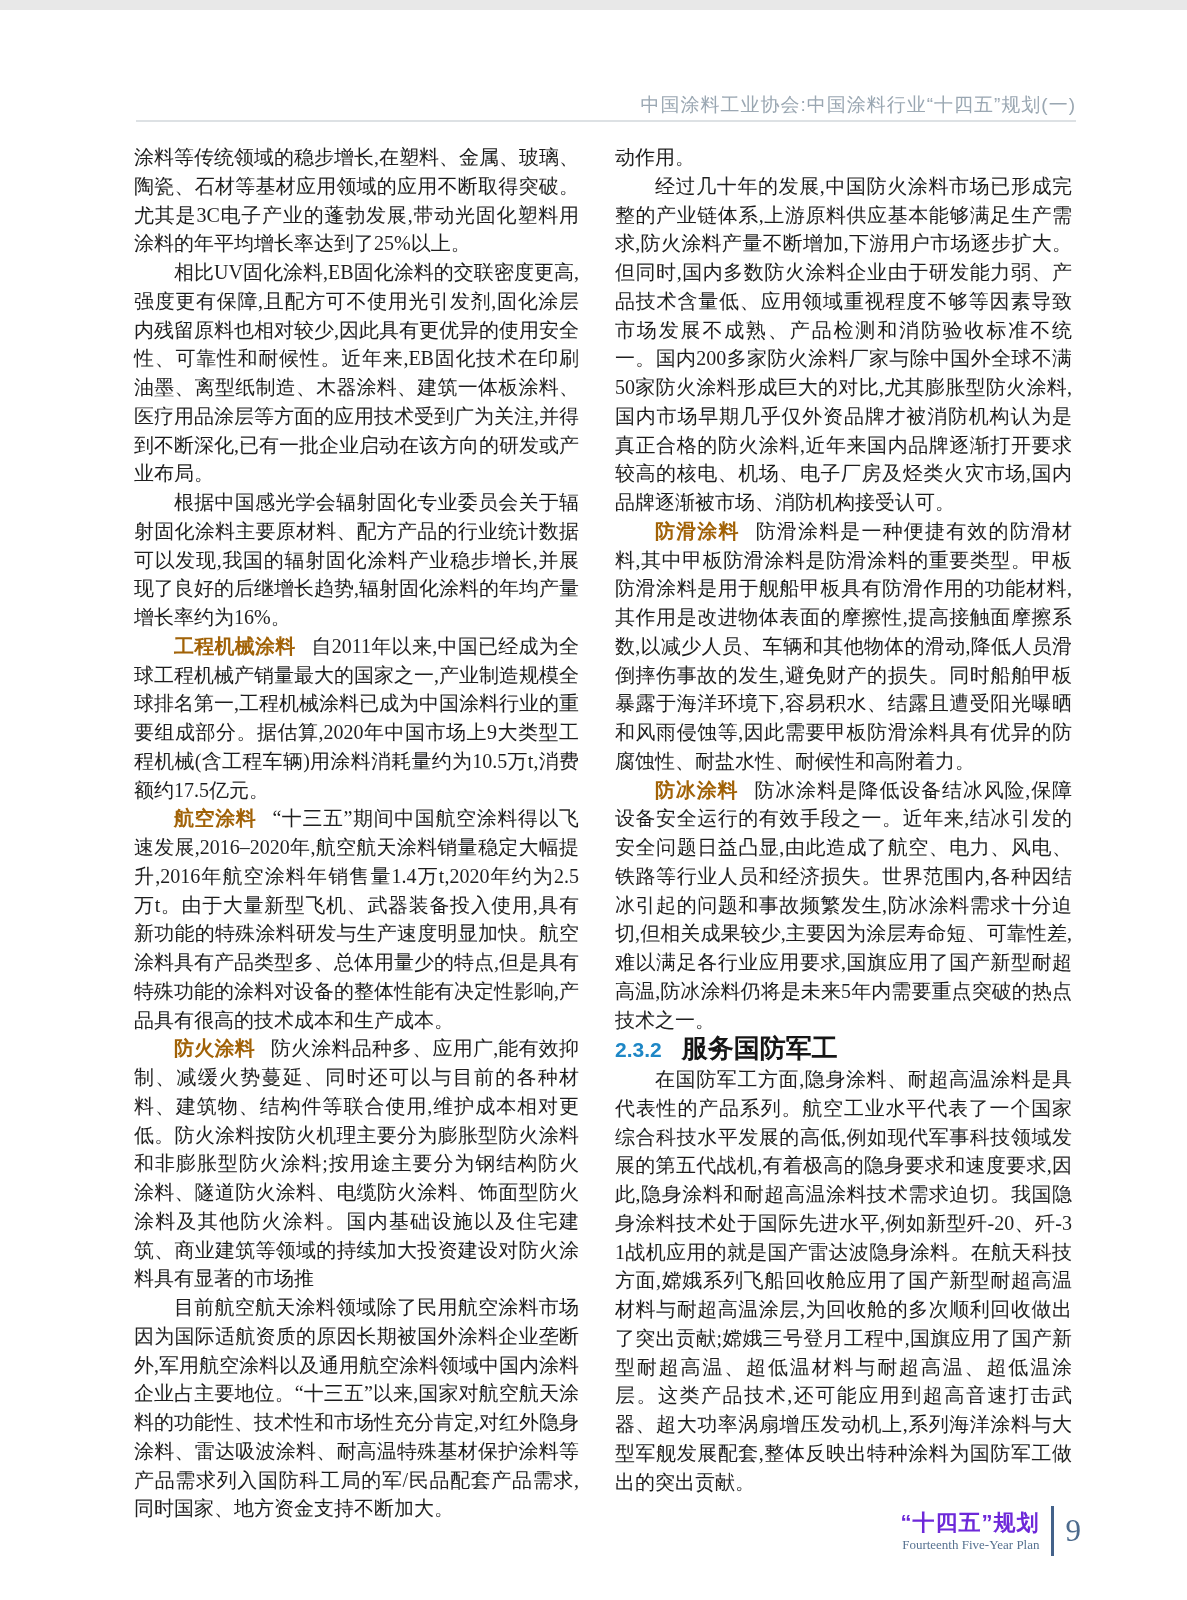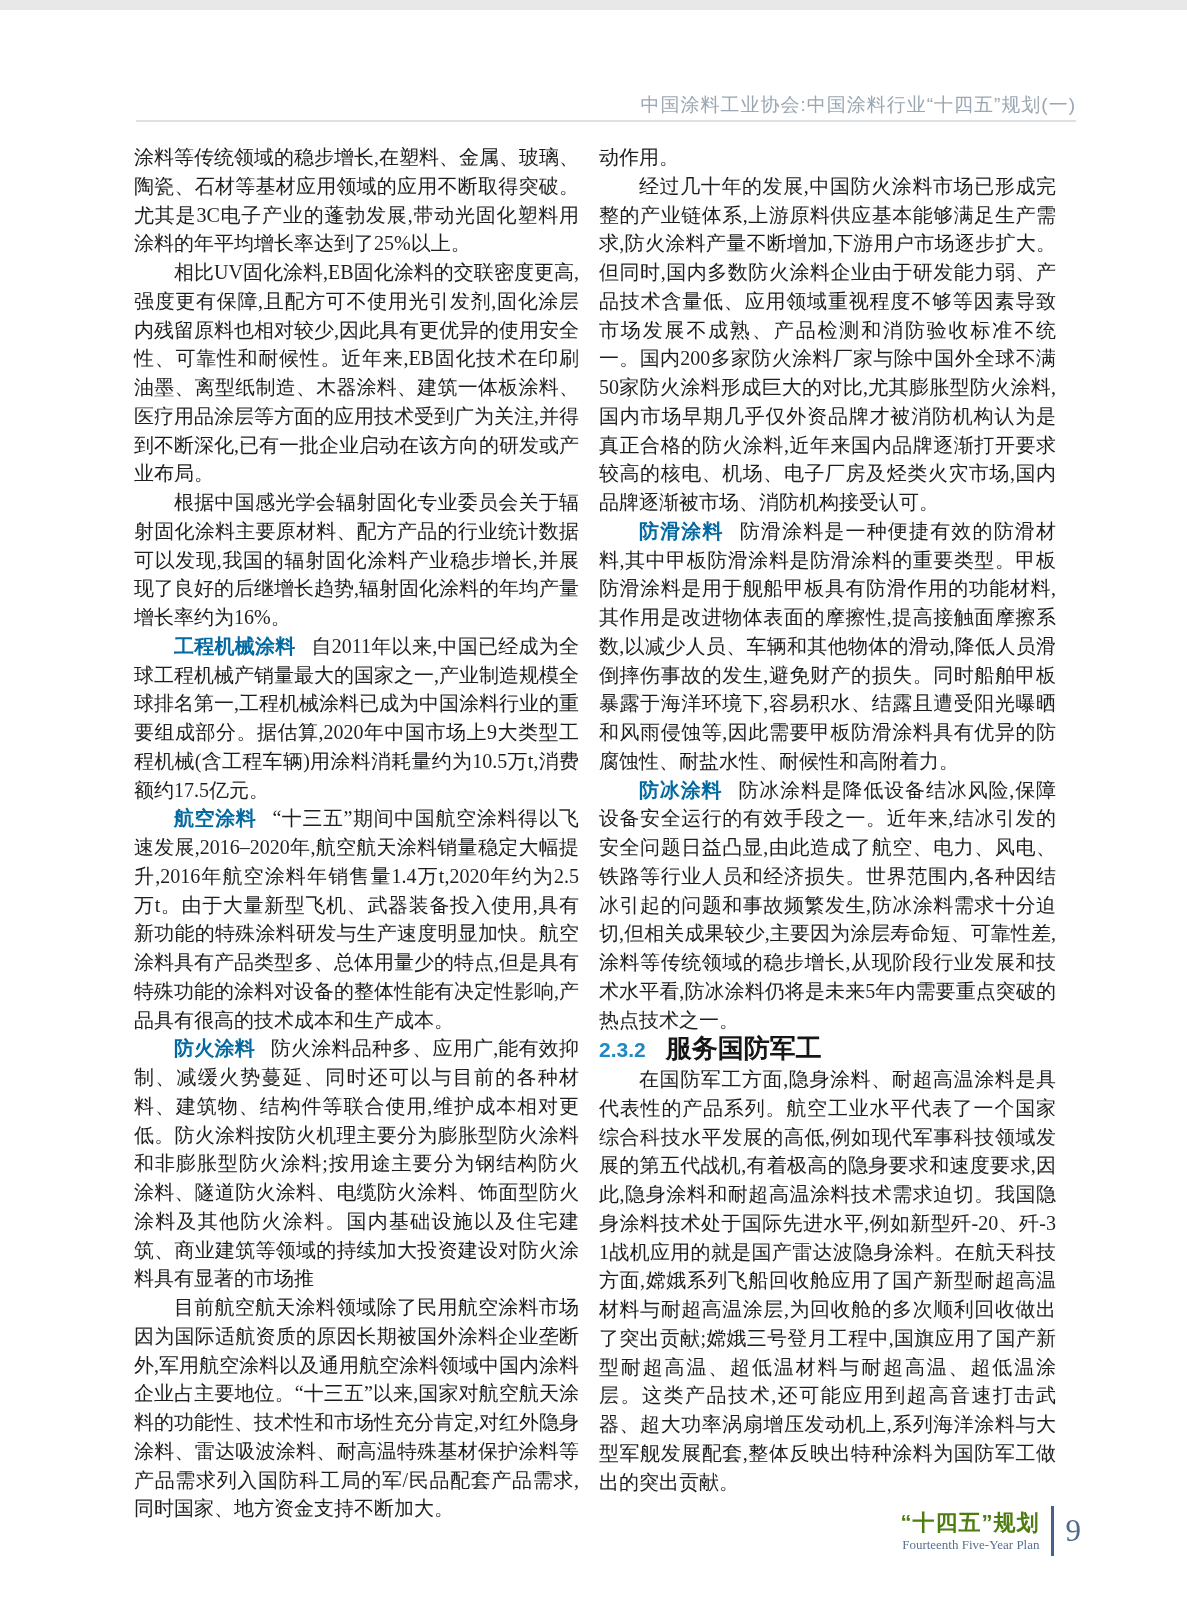--- a/index.html
+++ b/index.html
@@ -25,39 +25,39 @@
     position:absolute;
     top:110px; left:136px; right:139px;
     height:2px;
     background:#dde1e4;
   }
   .columns {
     position:absolute;
     top:133px; left:134px;
     width:922px;
     display:flex;
-    gap:20px;
+    gap:36px;
   }
   .col { flex:0 0 auto; }
   .col-left  { width:445px; }
   .col-right { width:457px; }
   .para {
     margin:0;
     font-size:20px;
     line-height:28.75px;
     text-align:justify;
     color:#1e1e1e;
     word-break:break-all;
   }
   .para.indent { text-indent:2em; }
   .para.section { text-indent:0; }
   .run-head {
     font-family:"Liberation Sans","DejaVu Sans",sans-serif;
     font-weight:bold;
-    color:#0369a1;
+    color:#a16207;
     padding-right:0.8em;
   }
   .run-section-num {
     font-family:"Liberation Sans","DejaVu Sans",sans-serif;
     font-weight:bold;
     font-size:21px;
     color:#1e87c6;
     padding-right:0.95em;
   }
   .run-section-title {
@@ -71,21 +71,21 @@
     top:1496px; right:134px;
     display:flex;
     align-items:center;
   }
   .footer-text { text-align:right; }
   .footer-cn {
     font-family:"Liberation Sans","DejaVu Sans",sans-serif;
     font-weight:bold;
     font-size:22px;
     letter-spacing:1px;
-    color:#4d7c0f;
+    color:#6d28d9;
     line-height:26px;
   }
   .footer-en {
     font-family:Liberation Serif, serif;
     font-size:13px;
     color:#567190;
     line-height:17px;
   }
   .footer-bar {
     width:3px; height:50px;
@@ -113,21 +113,21 @@
         <p class="para indent"><span class="run-body">根据中国感光学会辐射固化专业委员会关于辐射固化涂料主要原材料、配方产品的行业统计数据可以发现,我国的辐射固化涂料产业稳步增长,并展现了良好的后继增长趋势,辐射固化涂料的年均产量增长率约为16%。</span></p>
         <p class="para indent"><span class="run-head">工程机械涂料</span><span class="run-body">自2011年以来,中国已经成为全球工程机械产销量最大的国家之一,产业制造规模全球排名第一,工程机械涂料已成为中国涂料行业的重要组成部分。据估算,2020年中国市场上9大类型工程机械(含工程车辆)用涂料消耗量约为10.5万t,消费额约17.5亿元。</span></p>
         <p class="para indent"><span class="run-head">航空涂料</span><span class="run-body">“十三五”期间中国航空涂料得以飞速发展,2016–2020年,航空航天涂料销量稳定大幅提升,2016年航空涂料年销售量1.4万t,2020年约为2.5万t。由于大量新型飞机、武器装备投入使用,具有新功能的特殊涂料研发与生产速度明显加快。航空涂料具有产品类型多、总体用量少的特点,但是具有特殊功能的涂料对设备的整体性能有决定性影响,产品具有很高的技术成本和生产成本。</span></p>
         <p class="para indent"><span class="run-head">防火涂料</span><span class="run-body">防火涂料品种多、应用广,能有效抑制、减缓火势蔓延、同时还可以与目前的各种材料、建筑物、结构件等联合使用,维护成本相对更低。防火涂料按防火机理主要分为膨胀型防火涂料和非膨胀型防火涂料;按用途主要分为钢结构防火涂料、隧道防火涂料、电缆防火涂料、饰面型防火涂料及其他防火涂料。国内基础设施以及住宅建筑、商业建筑等领域的持续加大投资建设对防火涂料具有显著的市场推</span></p>
         <p class="para indent"><span class="run-body">目前航空航天涂料领域除了民用航空涂料市场因为国际适航资质的原因长期被国外涂料企业垄断外,军用航空涂料以及通用航空涂料领域中国内涂料企业占主要地位。“十三五”以来,国家对航空航天涂料的功能性、技术性和市场性充分肯定,对红外隐身涂料、雷达吸波涂料、耐高温特殊基材保护涂料等产品需求列入国防科工局的军/民品配套产品需求,同时国家、地方资金支持不断加大。</span></p>
       </div>
     <div class="col col-right">
         <p class="para"><span class="run-body">动作用。</span></p>
         <p class="para indent"><span class="run-body">经过几十年的发展,中国防火涂料市场已形成完整的产业链体系,上游原料供应基本能够满足生产需求,防火涂料产量不断增加,下游用户市场逐步扩大。但同时,国内多数防火涂料企业由于研发能力弱、产品技术含量低、应用领域重视程度不够等因素导致市场发展不成熟、产品检测和消防验收标准不统一。国内200多家防火涂料厂家与除中国外全球不满50家防火涂料形成巨大的对比,尤其膨胀型防火涂料,国内市场早期几乎仅外资品牌才被消防机构认为是真正合格的防火涂料,近年来国内品牌逐渐打开要求较高的核电、机场、电子厂房及烃类火灾市场,国内品牌逐渐被市场、消防机构接受认可。</span></p>
         <p class="para indent"><span class="run-head">防滑涂料</span><span class="run-body">防滑涂料是一种便捷有效的防滑材料,其中甲板防滑涂料是防滑涂料的重要类型。甲板防滑涂料是用于舰船甲板具有防滑作用的功能材料,其作用是改进物体表面的摩擦性,提高接触面摩擦系数,以减少人员、车辆和其他物体的滑动,降低人员滑倒摔伤事故的发生,避免财产的损失。同时船舶甲板暴露于海洋环境下,容易积水、结露且遭受阳光曝晒和风雨侵蚀等,因此需要甲板防滑涂料具有优异的防腐蚀性、耐盐水性、耐候性和高附着力。</span></p>
-        <p class="para indent"><span class="run-head">防冰涂料</span><span class="run-body">防冰涂料是降低设备结冰风险,保障设备安全运行的有效手段之一。近年来,结冰引发的安全问题日益凸显,由此造成了航空、电力、风电、铁路等行业人员和经济损失。世界范围内,各种因结冰引起的问题和事故频繁发生,防冰涂料需求十分迫切,但相关成果较少,主要因为涂层寿命短、可靠性差,涂料等传统领域的稳步增长,从现阶段行业发展和技术水平看,防冰涂料仍将是未来5年内需要重点突破的热点技术之一。</span></p>
+        <p class="para indent"><span class="run-head">防冰涂料</span><span class="run-body">防冰涂料是降低设备结冰风险,保障设备安全运行的有效手段之一。近年来,结冰引发的安全问题日益凸显,由此造成了航空、电力、风电、铁路等行业人员和经济损失。世界范围内,各种因结冰引起的问题和事故频繁发生,防冰涂料需求十分迫切,但相关成果较少,主要因为涂层寿命短、可靠性差,难以满足各行业应用要求,国旗应用了国产新型耐超高温,防冰涂料仍将是未来5年内需要重点突破的热点技术之一。</span></p>
         <p class="para section"><span class="run-section-num">2.3.2</span><span class="run-section-title">服务国防军工</span></p>
         <p class="para indent"><span class="run-body">在国防军工方面,隐身涂料、耐超高温涂料是具代表性的产品系列。航空工业水平代表了一个国家综合科技水平发展的高低,例如现代军事科技领域发展的第五代战机,有着极高的隐身要求和速度要求,因此,隐身涂料和耐超高温涂料技术需求迫切。我国隐身涂料技术处于国际先进水平,例如新型歼-20、歼-31战机应用的就是国产雷达波隐身涂料。在航天科技方面,嫦娥系列飞船回收舱应用了国产新型耐超高温材料与耐超高温涂层,为回收舱的多次顺利回收做出了突出贡献;嫦娥三号登月工程中,国旗应用了国产新型耐超高温、超低温材料与耐超高温、超低温涂层。这类产品技术,还可能应用到超高音速打击武器、超大功率涡扇增压发动机上,系列海洋涂料与大型军舰发展配套,整体反映出特种涂料为国防军工做出的突出贡献。</span></p>
       </div>
   </div>
 
   <div class="footer">
     <div class="footer-text">
       <div class="footer-cn">“十四五”规划</div>
       <div class="footer-en">Fourteenth Five-Year Plan</div>
     </div>

